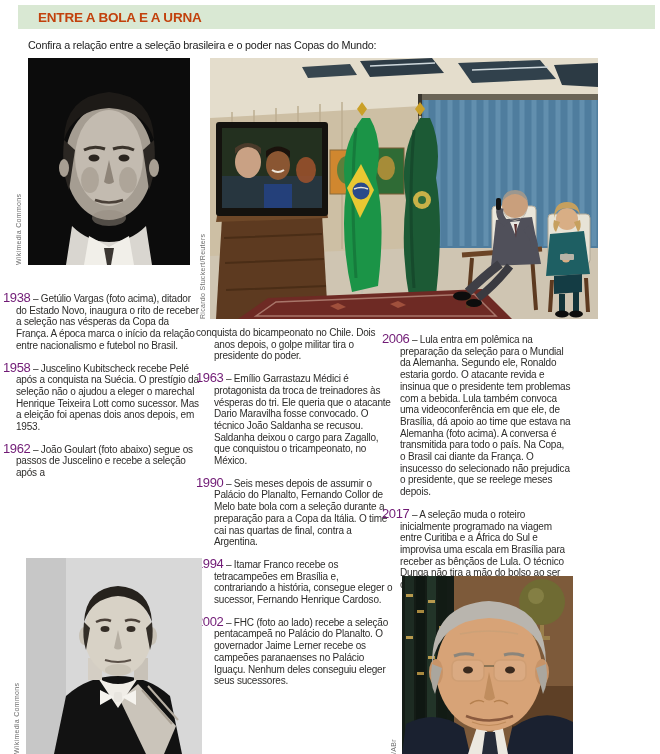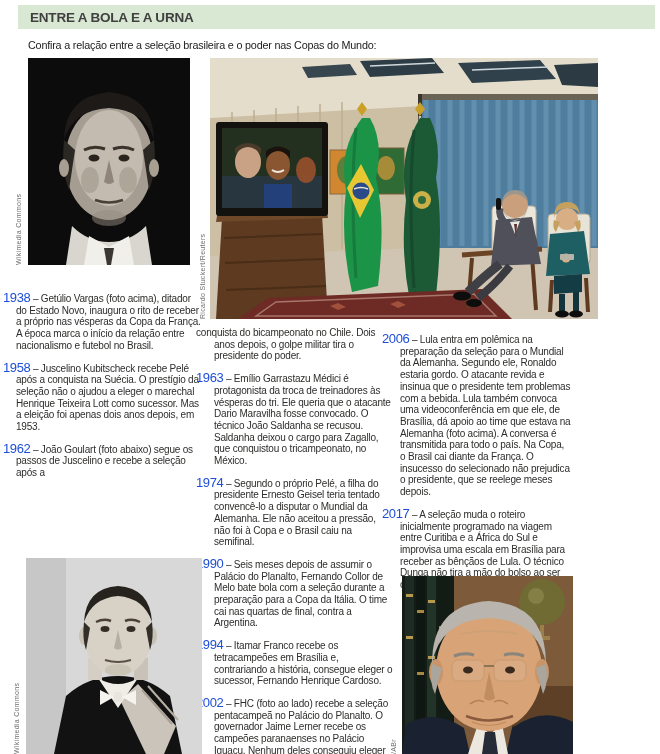--- a/index.html
+++ b/index.html
@@ -5,22 +5,22 @@
   html,body{margin:0;padding:0;background:#ffffff;}
   #page{
     position:relative;width:660px;height:754px;background:#ffffff;overflow:hidden;
     font-family:"Liberation Sans","DejaVu Sans",sans-serif;color:#2e2d2b;
   }
   .header-bar{
     position:absolute;left:18px;top:5px;width:637px;height:24px;
     background:#d9e8d3;display:flex;align-items:center;
   }
   .header-bar .title{
-    font-size:13.5px;font-weight:bold;color:#404040;letter-spacing:-0.2px;
-    padding-left:12px;white-space:nowrap;
+    font-size:13.5px;font-weight:bold;color:#c2410c;letter-spacing:-0.2px;
+    padding-left:20px;white-space:nowrap;
   }
   .intro{
     position:absolute;left:28px;top:39px;font-size:10.8px;color:#222;
     letter-spacing:-0.2px;white-space:nowrap;text-align:center;
   }
   .photo{position:absolute;overflow:hidden;background:#000;}
   .photo svg{display:block;}
   #photo-vargas{left:28px;top:58px;width:162px;height:207px;}
   #photo-lula{left:210px;top:58px;width:388px;height:261px;}
   #photo-goulart{left:26px;top:558px;width:176px;height:196px;background:#d2d2d2;}
@@ -38,21 +38,21 @@
   #col-left{left:3px;top:292px;width:201px;}
   #col-mid{left:196px;top:326px;width:197px;}
   #col-right{left:382px;top:333px;width:190px;}
   .entry{
     margin:0 0 10px 0;font-size:10px;line-height:11.7px;color:#2e2d2b;
     letter-spacing:-0.2px;
   }
   #col-left .entry{padding-left:13px;text-indent:-13px;}
   #col-mid .entry,#col-right .entry{padding-left:18px;text-indent:-18px;}
   .entry.cont{text-indent:0;}
-  .year{font-size:13px;color:#1d4ed8;letter-spacing:-0.4px;}
+  .year{font-size:13px;color:#701a75;letter-spacing:-0.4px;}
   .sep{color:#2e2d2b;}
 </style>
 </head>
 <body>
 
 <div id="page">
 
   <div class="header-bar">
     <span class="title">ENTRE A BOLA E A URNA</span>
   </div>
@@ -185,29 +185,28 @@
       <rect x="350" y="196" width="14" height="6" rx="1" fill="#b8b4a8"></rect>
       <path d="M344 218 L372 216 L372 234 L344 236 Z" fill="#143c44"></path>
       <path d="M352 236 L352 254 M366 234 L366 254" stroke="#12343a" stroke-width="6"></path>
       <ellipse cx="352" cy="256" rx="7" ry="3.5" fill="#0d0d0d"></ellipse>
       <ellipse cx="366" cy="256" rx="7" ry="3.5" fill="#0d0d0d"></ellipse>
     </svg>
   </div>
   <div class="vcredit" id="credit-lula">Ricardo Stuckert/Reuters</div>
 
   <div class="col" id="col-left">
-    <p class="entry"><span class="year">1938</span><span class="sep"> – </span><span class="txt">Getúlio Vargas (foto acima), ditador do Estado Novo, inaugura o rito de receber a próprio nas vésperas da Copa da França. A época marca o início da relação entre nacionalismo e futebol no Brasil.</span></p>
+    <p class="entry"><span class="year">1938</span><span class="sep"> – </span><span class="txt">Getúlio Vargas (foto acima), ditador do Estado Novo, inaugura o rito de receber a seleção nas vésperas da Copa da França. A época marca o início da relação entre nacionalismo e futebol no Brasil.</span></p>
     <p class="entry"><span class="year">1958</span><span class="sep"> – </span><span class="txt">Juscelino Kubitscheck recebe Pelé após a conquista na Suécia. O prestígio da seleção não o ajudou a eleger o marechal Henrique Teixeira Lott como sucessor. Mas a eleição foi apenas dois anos depois, em 1953.</span></p>
     <p class="entry"><span class="year">1962</span><span class="sep"> – </span><span class="txt">João Goulart (foto abaixo) segue os passos de Juscelino e recebe a seleção após a</span></p>
   </div>
 
   <div class="col" id="col-mid">
     <p class="entry cont"><span class="year"></span><span class="sep"></span><span class="txt">conquista do bicampeonato no Chile. Dois anos depois, o golpe militar tira o presidente do poder.</span></p>
     <p class="entry"><span class="year">1963</span><span class="sep"> – </span><span class="txt">Emílio Garrastazu Médici é protagonista da troca de treinadores às vésperas do tri. Ele queria que o atacante Dario Maravilha fosse convocado. O técnico João Saldanha se recusou. Saldanha deixou o cargo para Zagallo, que conquistou o tricampeonato, no México.</span></p>
-    <p class="entry"><span class="year">1974</span><span class="sep"> – </span><span class="txt">Segundo o próprio Pelé, a filha do presidente Ernesto Geisel teria tentado convencê-lo a disputar o Mundial da Alemanha. Ele não aceitou a pressão, não foi à Copa e o Brasil caiu na semifinal.</span></p>
     <p class="entry"><span class="year">1990</span><span class="sep"> – </span><span class="txt">Seis meses depois de assumir o Palácio do Planalto, Fernando Collor de Melo bate bola com a seleção durante a preparação para a Copa da Itália. O time cai nas quartas de final, contra a Argentina.</span></p>
     <p class="entry"><span class="year">1994</span><span class="sep"> – </span><span class="txt">Itamar Franco recebe os tetracampeões em Brasília e, contrariando a história, consegue eleger o sucessor, Fernando Henrique Cardoso.</span></p>
     <p class="entry"><span class="year">2002</span><span class="sep"> – </span><span class="txt">FHC (foto ao lado) recebe a seleção pentacampeã no Palácio do Planalto. O governador Jaime Lerner recebe os campeões paranaenses no Palácio Iguaçu. Nenhum deles conseguiu eleger seus sucessores.</span></p>
   </div>
 
   <div class="col" id="col-right">
     <p class="entry"><span class="year">2006</span><span class="sep"> – </span><span class="txt">Lula entra em polêmica na preparação da seleção para o Mundial da Alemanha. Segundo ele, Ronaldo estaria gordo. O atacante revida e insinua que o presidente tem problemas com a bebida. Lula também convoca uma videoconferência em que ele, de Brasília, dá apoio ao time que estava na Alemanha (foto acima). A conversa é transmitida para todo o país. Na Copa, o Brasil cai diante da França. O insucesso do selecionado não prejudica o presidente, que se reelege meses depois.</span></p>
     <p class="entry"><span class="year">2017</span><span class="sep"> – </span><span class="txt">A seleção muda o roteiro inicialmente programado na viagem entre Curitiba e a África do Sul e improvisa uma escala em Brasília para receber as bênçãos de Lula. O técnico Dunga não tira a mão do bolso ao ser cumprimentado pelo presidente.</span></p>
   </div>
 

